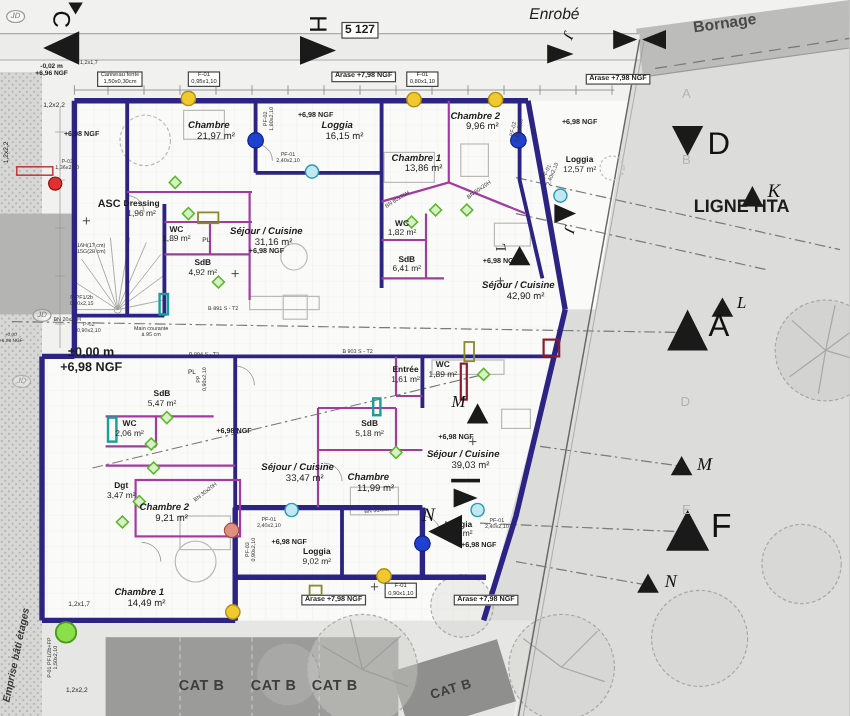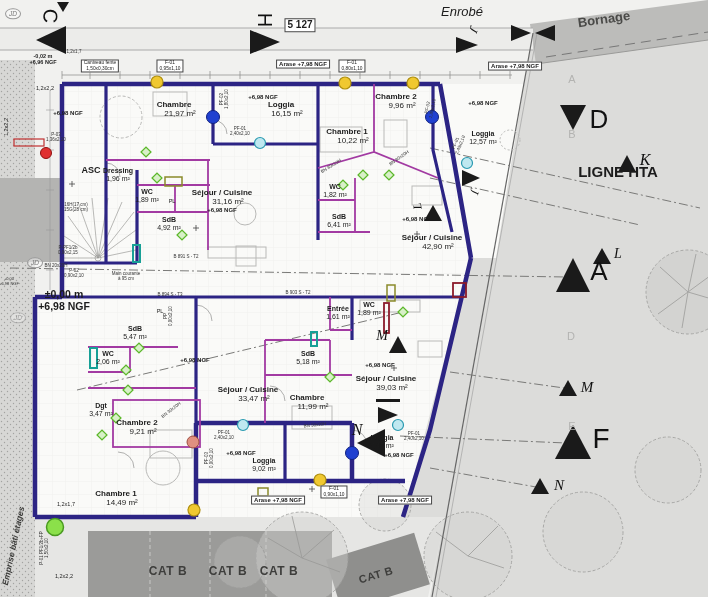--- a/index.html
+++ b/index.html
@@ -1,28 +1,28 @@
 <!DOCTYPE html>
 <html><head>
 <meta charset="utf-8">
 <style>
   html,body{margin:0;padding:0;background:#888;}
   #stage{position:relative;width:708px;height:597px;overflow:hidden;background:#f4f4f2;font-family:"Liberation Sans",sans-serif;}
   #plan-svg{position:absolute;left:0;top:0;}
   .l{position:absolute;transform:translate(-50%,-50%);white-space:nowrap;text-align:center;color:#1c1c1c;font-family:"Liberation Sans",sans-serif;line-height:1.15;z-index:5;}
-  .rm .n{font-weight:700;font-size:8px;display:block;}
+  .rm .n{font-weight:700;font-size:8px;display:block;font-style:italic;}
   .rm .a{font-size:8px;display:block;padding-left:12px;}
   .rms .n{font-weight:700;font-size:7px;display:block;}
   .rms .a{font-size:7px;display:block;}
   .t{font-size:5.5px;} .t2{font-size:4.5px;color:#333;}
   .two span{display:block;}
   .ng{font-size:6px;font-weight:700;}
   .bx{background:#fff;border:0.7px solid #444;padding:0 2px;font-size:6px;font-weight:700;}
   .bxt{background:#fff;border:0.7px solid #444;padding:0 2px;font-size:4.8px;font-weight:400;}
-  .big{font-size:10.5px;font-weight:700;}
+  .big{font-size:10.5px;font-weight:700;margin-left:12px;}
   .ltr{font-size:26px;color:#111;}
   .ltr2{font-size:20px;color:#111;}
   .ser{font-family:"Liberation Serif",serif;font-style:italic;font-size:15px;color:#111;}
   .fnt{color:#b3b3b1;font-size:11px;}
   .cat{font-size:12px;font-weight:700;color:#3e3e3c;letter-spacing:0.5px;}
   .jd{font-size:6.5px;font-style:italic;color:#777;border:0.8px solid #999;border-radius:50%;padding:1px 3px;background:rgba(255,255,255,0.4);}
   .hta1{font-size:15px;font-weight:700;}
   .hta2{font-size:13px;font-weight:700;}
   .enr{font-size:13px;font-style:italic;}
   .brn{font-size:13px;font-weight:700;color:#4a4a48;}
@@ -325,21 +325,21 @@
   <span class="n">SdB</span>
       <span class="a">4,92 m²</span>
 </div>
 <div class="l t2 two" style="left:76px;top:207px">
   <span>16H(17 cm)</span>
       <span>15G(28 cm)</span>
 </div>
 
 <div class="l rm" style="left:347px;top:136px">
   <span class="n">Chambre 1</span>
-      <span class="a">10,22 m²</span>
+      <span class="a">13,86 m²</span>
 </div>
 <div class="l rm" style="left:396px;top:101px">
   <span class="n">Chambre 2</span>
       <span class="a">9,96 m²</span>
 </div>
 <div class="l t2 two" style="left:430px;top:108px;transform:translate(-50%,-50%) rotate(-78deg)">
   <span>PF-02</span>
       <span>1,80x2,10</span>
 </div>
 <div class="l t2 two" style="left:458px;top:144px;transform:translate(-50%,-50%) rotate(-68deg)">

